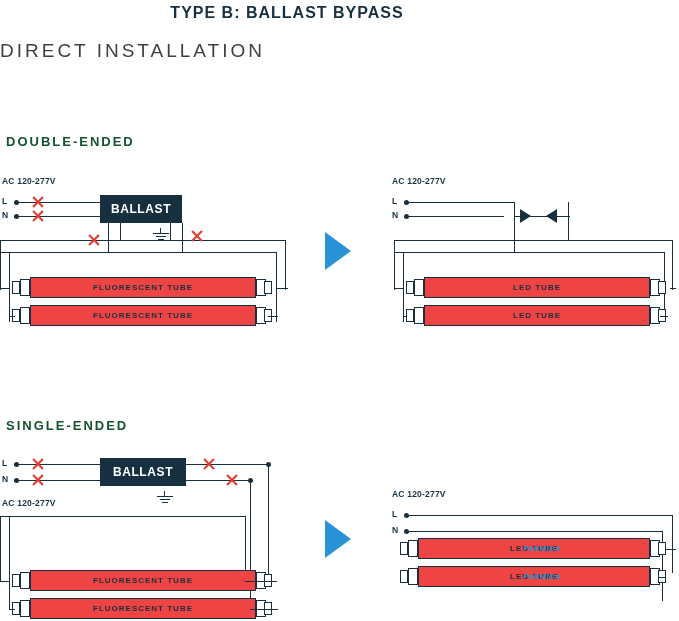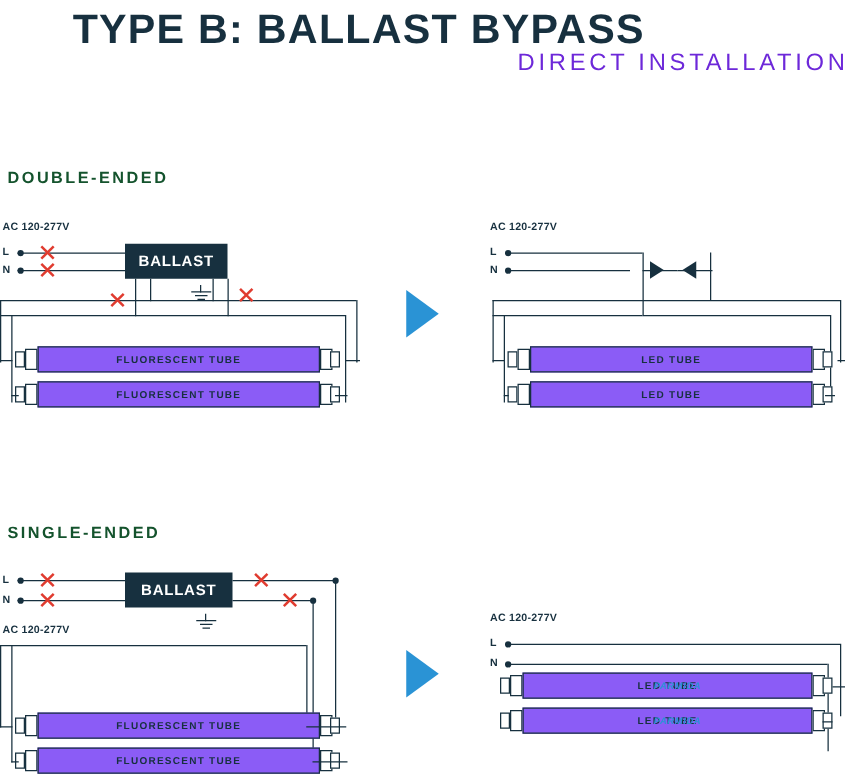--- a/index.html
+++ b/index.html
@@ -6,25 +6,25 @@
   body{
     width:679px;height:621px;
     background:#ffffff;
     font-family:"Liberation Sans", sans-serif;
     color:#17303f;
     position:relative;
     overflow:hidden;
   }
   .title{
     position:absolute;left:0;top:4px;width:574px;text-align:center;
-    font-size:33px;font-weight:bold;letter-spacing:1.0px;color:#17303f;
+    font-size:16px;font-weight:bold;letter-spacing:1.0px;color:#17303f;
   }
   .subtitle{
-    position:absolute;left:0;top:40px;width:679px;text-align:right;
-    font-size:19px;font-weight:normal;letter-spacing:3px;color:#6d28d9;
+    position:absolute;left:0;top:40px;width:679px;text-align:left;
+    font-size:19px;font-weight:normal;letter-spacing:3px;color:#404040;
   }
   .section-label{
     position:absolute;font-size:13px;font-weight:bold;letter-spacing:2px;
     color:#14532d;
   }
   .small-label{
     position:absolute;font-size:8.5px;font-weight:bold;color:#17303f;
     letter-spacing:.2px;
   }
   .tiny-label{
@@ -46,21 +46,21 @@
   .xmark:before{transform:rotate(45deg);}
   .xmark:after{transform:rotate(-45deg);}
   .arrow-blue{
     position:absolute;width:0;height:0;
     border-top:19px solid transparent;border-bottom:19px solid transparent;
     border-left:26px solid #2a93d5;
   }
   
   .tube{position:absolute;}
   .tube .body{
-    position:absolute;left:22px;top:0;height:21px;background:#8b5cf6;
+    position:absolute;left:22px;top:0;height:21px;background:#ef4444;
     border:1.3px solid #17303f;box-sizing:border-box;
     display:flex;align-items:center;justify-content:center;
     font-size:8px;font-weight:bold;letter-spacing:1px;color:#17303f;
   }
   .tube .cap-l,.tube .cap-r{
     position:absolute;top:2px;height:17px;width:10px;
     border:1.3px solid #17303f;box-sizing:border-box;background:#ffffff;
   }
   .tube .cap-l{left:12px;}
   .tube .pinbox-l,.tube .pinbox-r{

